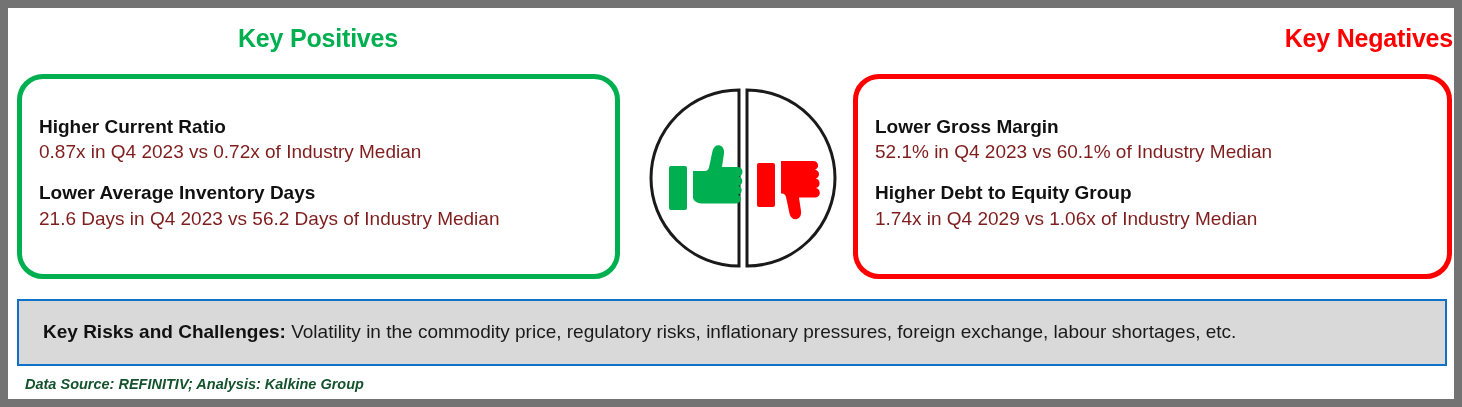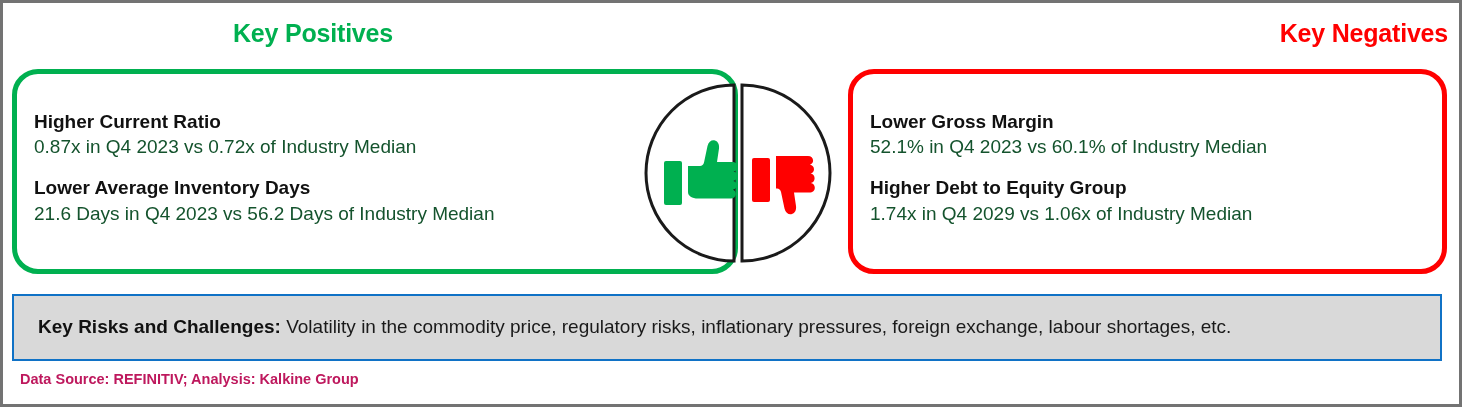--- a/index.html
+++ b/index.html
@@ -9,21 +9,21 @@
   }
   body {
     font-family: "Liberation Sans", sans-serif;
   }
   #page {
     position: relative;
     width: 1462px;
     height: 407px;
     background: #ffffff;
     box-sizing: border-box;
-    border: 3px solid #737373;
+    border: 8px solid #737373;
     overflow: hidden;
   }
 
   
   .col-title {
     position: absolute;
     font-size: 25px;
     font-weight: bold;
     letter-spacing: -0.2px;
     white-space: nowrap;
@@ -46,21 +46,21 @@
   
   .panel {
     position: absolute;
     box-sizing: border-box;
     background: #ffffff;
     border-radius: 26px;
   }
   #positives-panel {
     left: 9px;
     top: 66px;
-    width: 726px;
+    width: 603px;
     height: 205px;
     border: 5px solid #00B050;
   }
   #negatives-panel {
     left: 845px;
     top: 66px;
     width: 599px;
     height: 205px;
     border: 5px solid #FF0000;
   }
@@ -76,21 +76,21 @@
   .item-head {
     font-size: 19px;
     font-weight: bold;
     color: #111111;
     line-height: 1.28;
     white-space: nowrap;
   }
   .item-detail {
     font-size: 19px;
     font-weight: normal;
-    color: #14532d;
+    color: #7f1d1d;
     line-height: 1.32;
     white-space: nowrap;
   }
 
   
   #emblem {
     position: absolute;
     left: 637px;
     top: 75px;
     width: 196px;
@@ -121,22 +121,23 @@
     font-weight: bold;
     color: #111111;
   }
 
   
   #footer-note {
     position: absolute;
     left: 17px;
     top: 368px;
     font-size: 14.5px;
-    font-weight: bold;
-    color: #be185d;
+    font-style: italic;
+    font-weight: bold;
+    color: #14532d;
     white-space: nowrap;
   }
 </style>
 </head>
 <body>
 
 <div id="page">
 
   <div id="positives-title" class="col-title">Key Positives</div>
 

